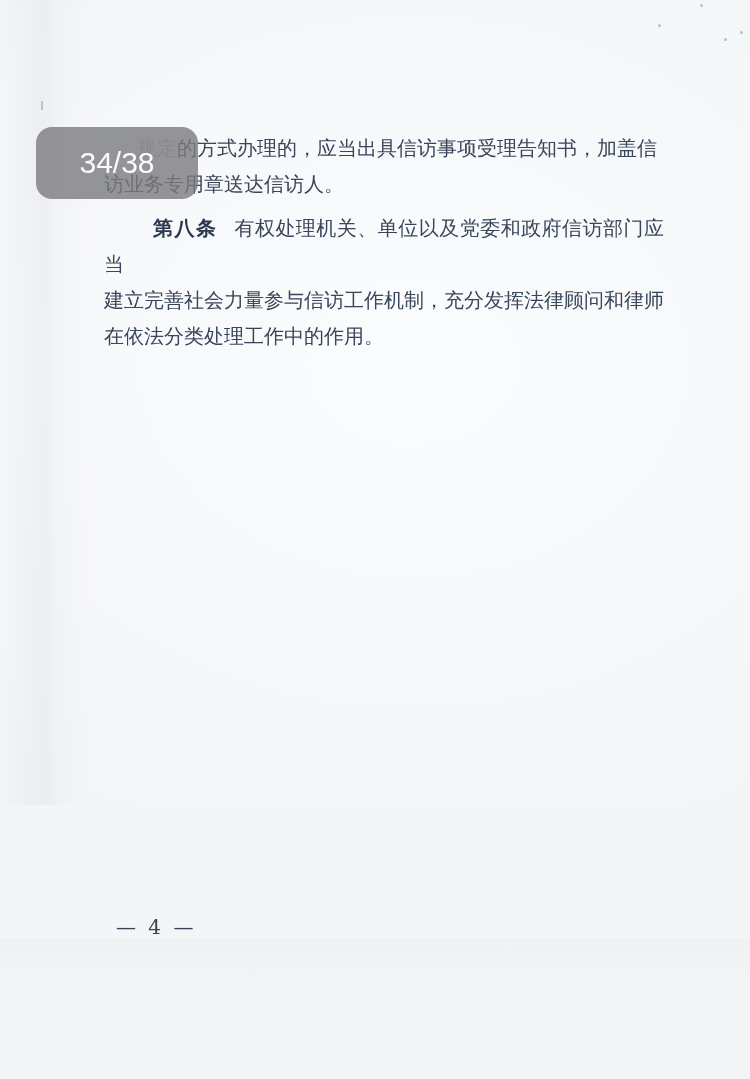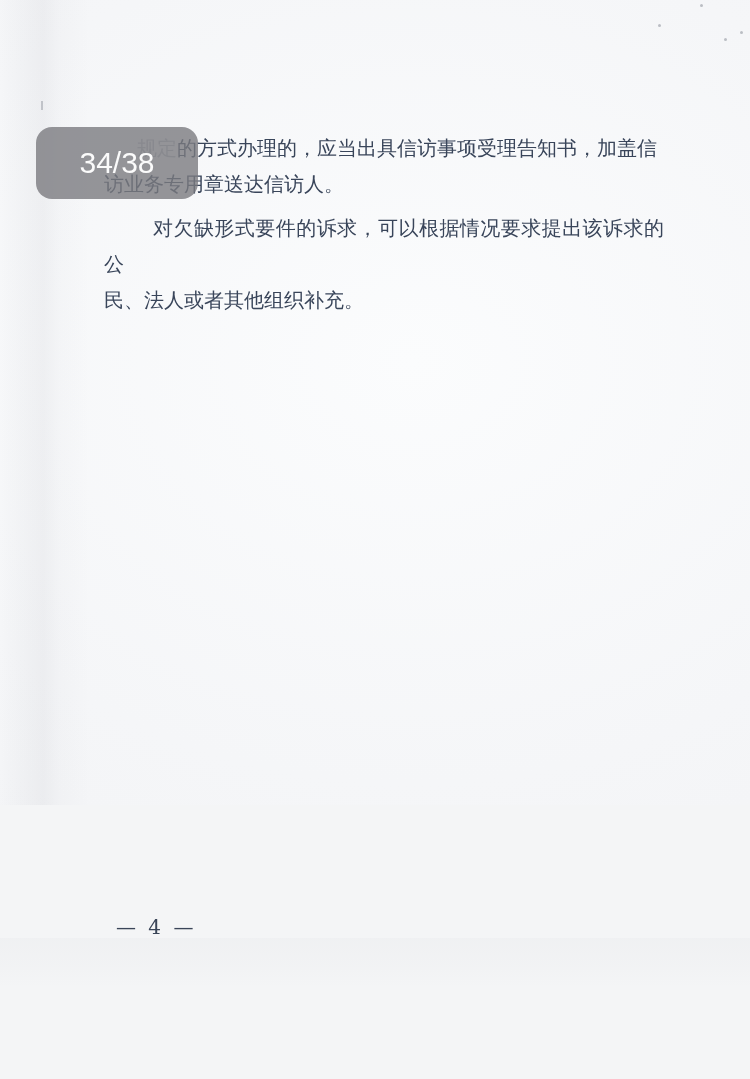--- a/index.html
+++ b/index.html
@@ -127,25 +127,26 @@
   <div class="speck" style="left:740px; top:31px;"></div>
   <div class="speck" style="left:724px; top:38px;"></div>
 
   <div class="text-block">
 
     <p class="para p-cont"><span class="faint">规定</span><span>的方式办理的，应当出具信访事项受理告知书，加盖信
 访业务专用章送达信访人。</span></p>
 
 
 
+    <p class="para"><span class="head">第八条</span><span>有权处理机关、单位以及党委和政府信访部门应当
+建立完善社会力量参与信访工作机制，充分发挥法律顾问和律师
+在依法分类处理工作中的作用。</span></p>
 
 
 
-    <p class="para"><span>对欠缺形式要件的诉求，可以根据情况要求提出该诉求的公
-民、法人或者其他组织补充。</span></p>
 
   </div>
 
   <div class="footer">— 4 —</div>
 
   <div class="badge">34/38</div>
 
 </div>
 
 </body></html>

